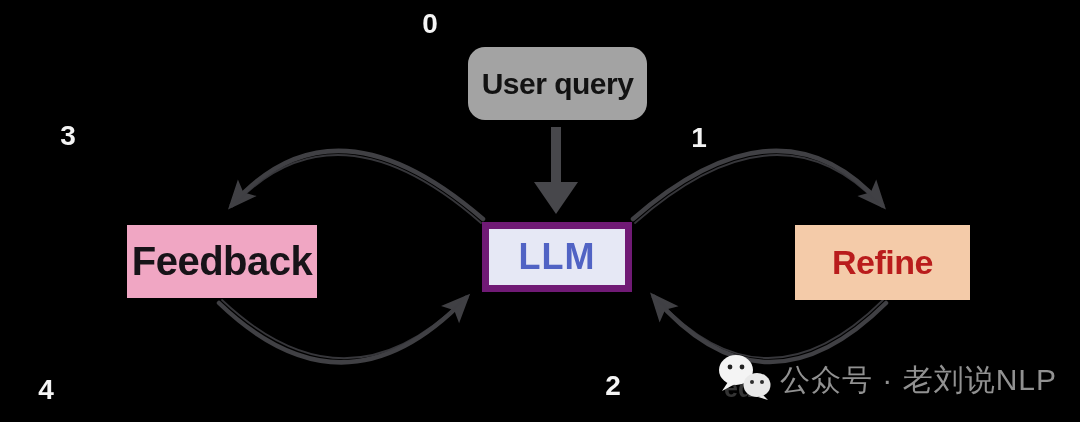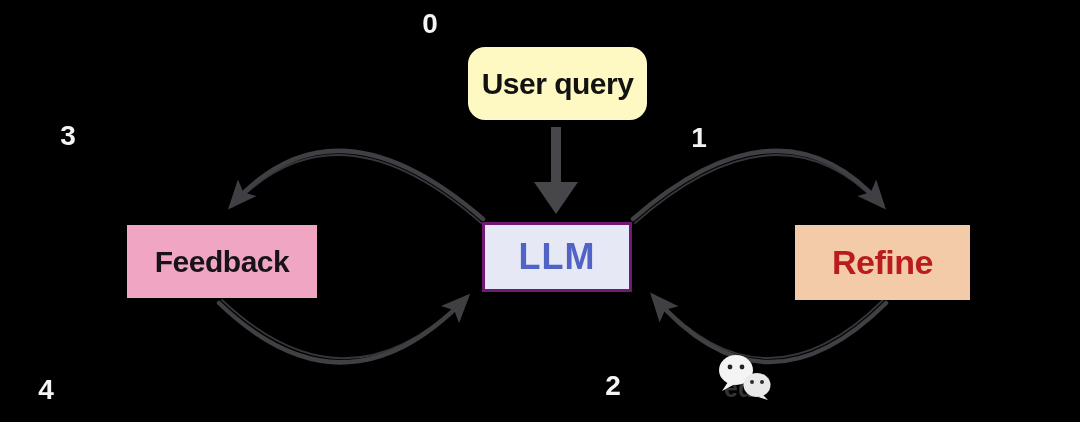--- a/index.html
+++ b/index.html
@@ -7,30 +7,30 @@
     position:relative;width:1080px;height:422px;background:#000;
     border-radius:10px;overflow:hidden;
     font-family:"Liberation Sans",sans-serif;
   }
   .arrow-layer{position:absolute;left:0;top:0;z-index:1;}
   .node{
     position:absolute;z-index:3;display:flex;align-items:center;justify-content:center;
     font-weight:bold;box-sizing:border-box;white-space:nowrap;
   }
   .node-user-query{
-    left:468px;top:47px;width:179px;height:73px;background:#fef9c3;
+    left:468px;top:47px;width:179px;height:73px;background:#a3a3a3;
     border-radius:17px;font-size:30px;color:#121212;letter-spacing:-0.5px;
   }
   .node-llm{
     left:482px;top:222px;width:150px;height:70px;background:#e6e8f5;
-    border:3px solid #701a75;font-size:36px;color:#5163c4;letter-spacing:1px;
+    border:7px solid #701a75;font-size:36px;color:#5163c4;letter-spacing:1px;
   }
   .node-feedback{
     left:127px;top:225px;width:190px;height:73px;background:#f0a6c3;
-    font-size:30px;color:#171318;letter-spacing:-0.5px;
+    font-size:40px;color:#171318;letter-spacing:-0.5px;
   }
   .node-refine{
     left:795px;top:225px;width:175px;height:75px;background:#f4cba9;
     font-size:34px;color:#b91c1c;letter-spacing:-0.5px;
   }
   .step-num{
     position:absolute;z-index:3;color:#f4f4f4;font-weight:bold;font-size:28px;
     transform:translate(-50%,-50%);
   }
   .step-0{left:430px;top:24px;}
@@ -118,14 +118,15 @@
       <circle cx="26" cy="17" r="2.4" fill="#222222"></circle>
     </g>
     <g>
       <ellipse cx="41" cy="35" rx="13.5" ry="12" fill="#e9e9e9"></ellipse>
       <path d="M47,45 L52,50 L42,47 Z" fill="#e9e9e9"></path>
       <circle cx="36" cy="32" r="2" fill="#2d2d2d"></circle>
       <circle cx="46" cy="32" r="2" fill="#2d2d2d"></circle>
     </g>
   </svg>
 
+  <span class="wm-text">公众号 · 老刘说NLP</span>
 
 </div>
 
 </body></html>

